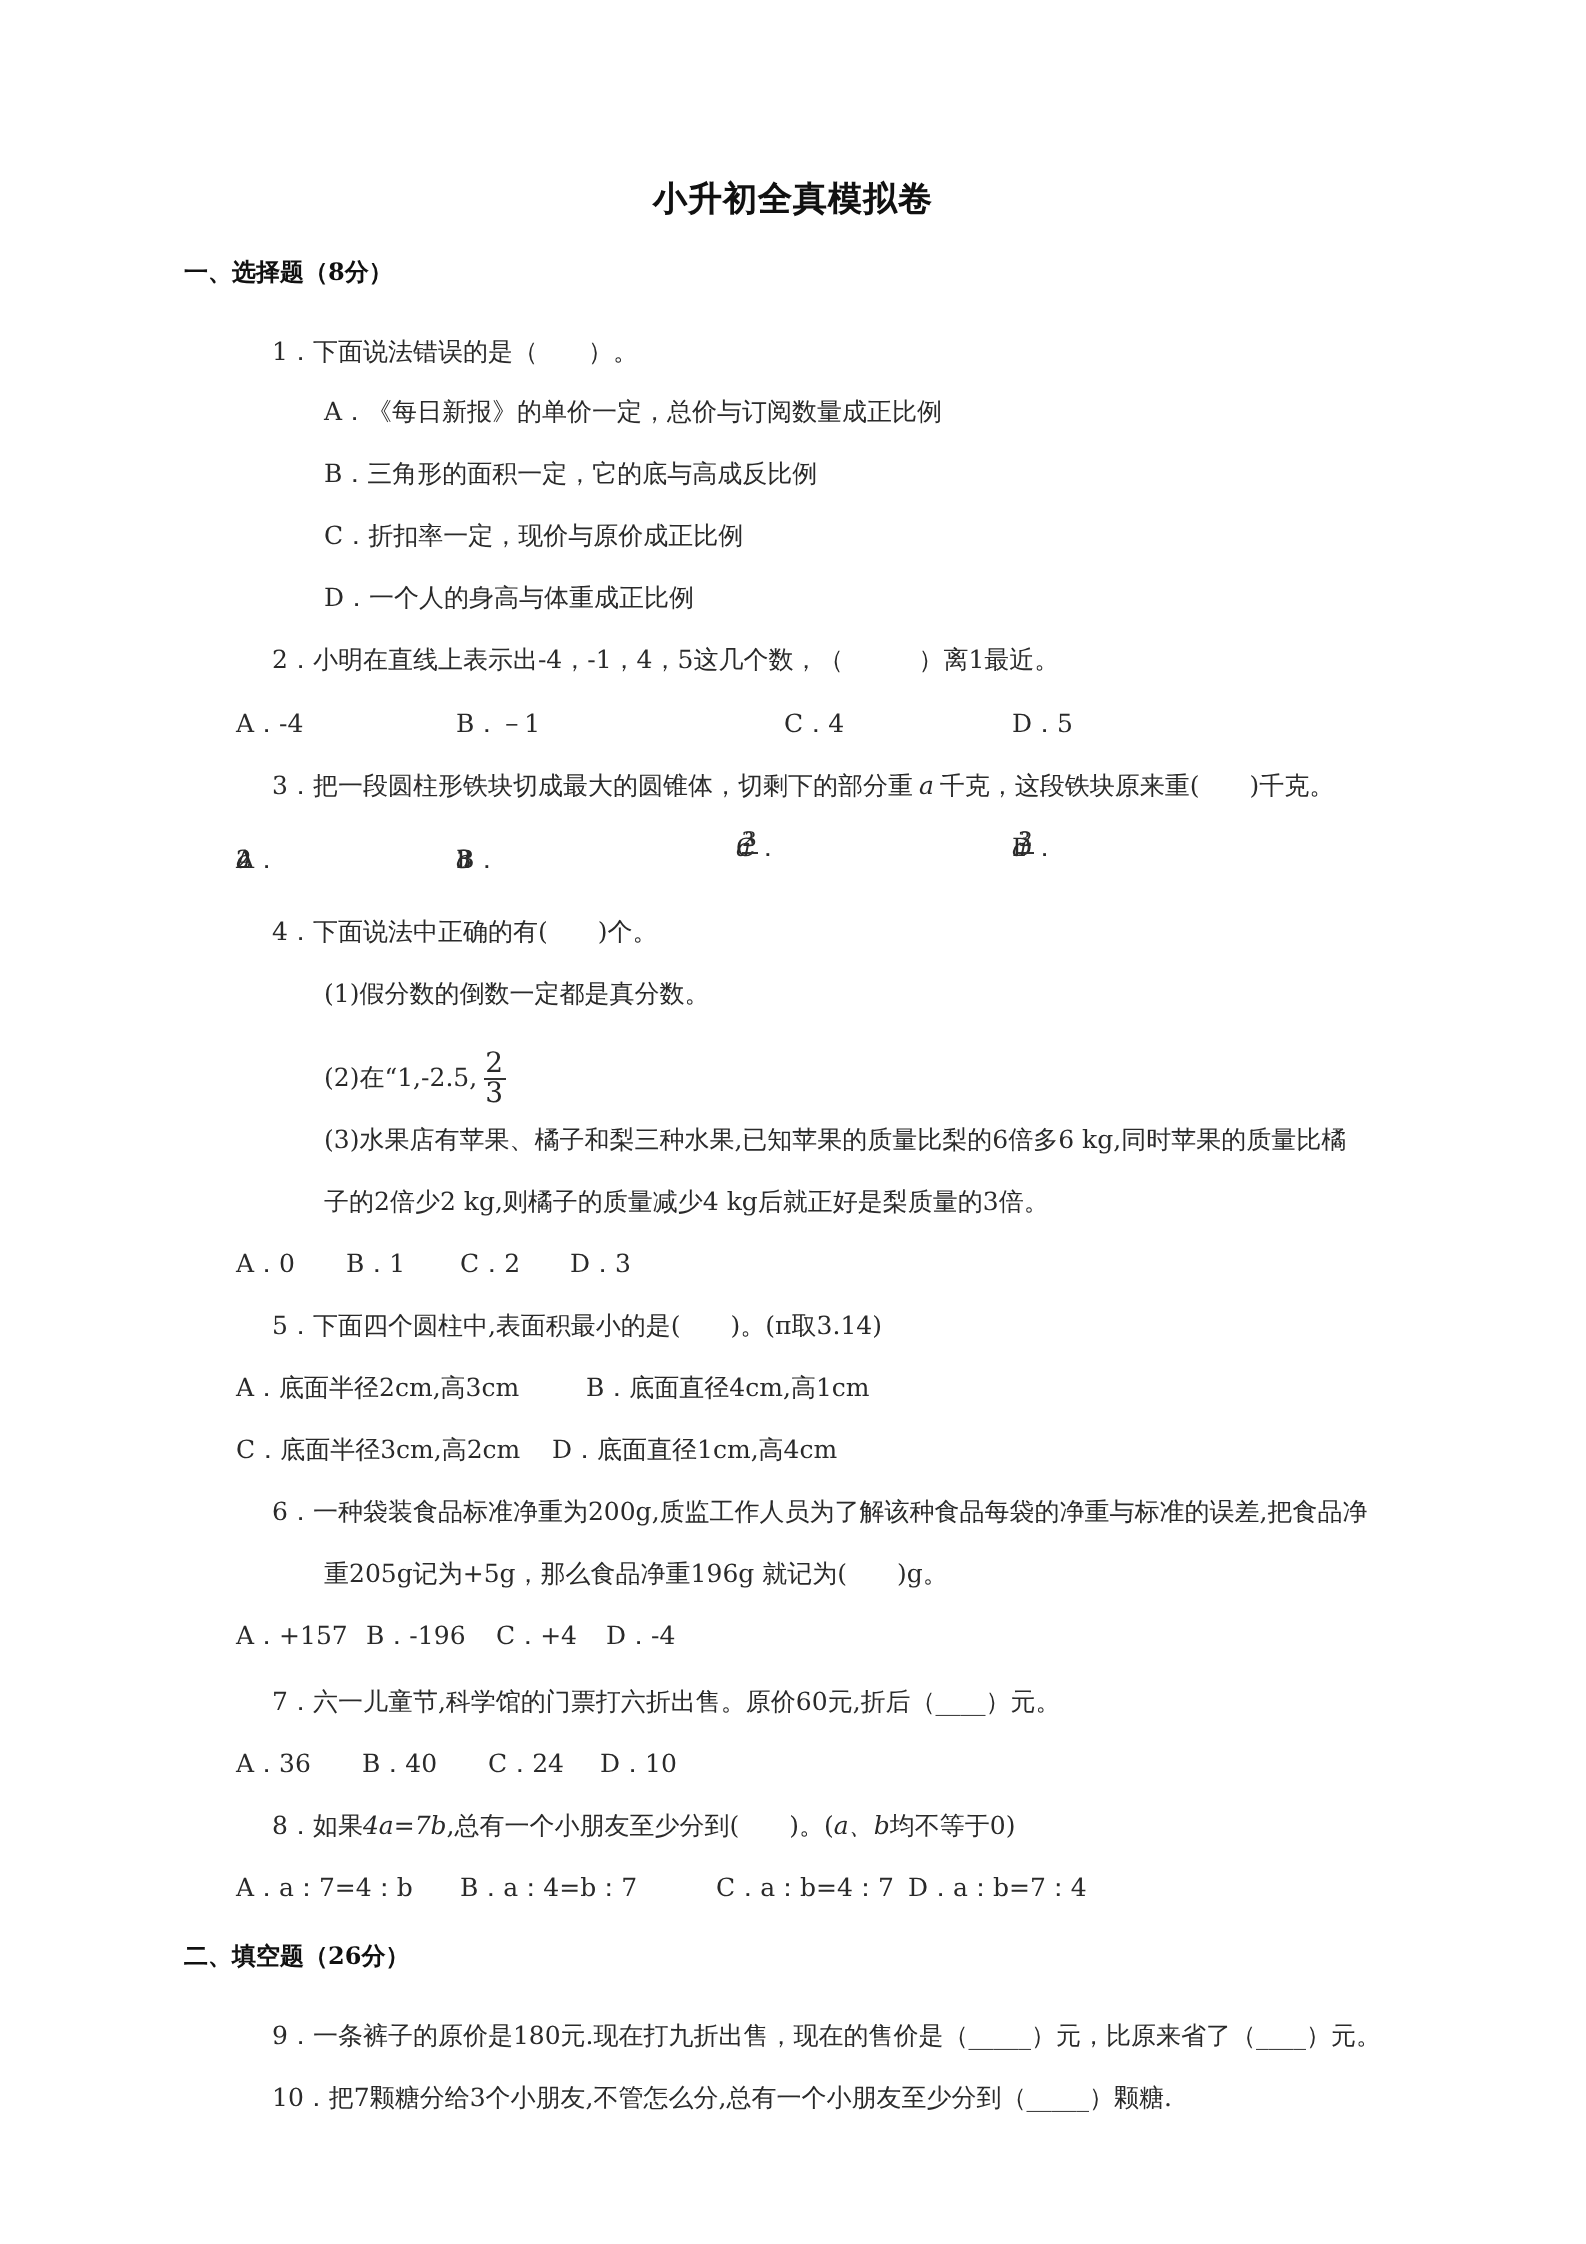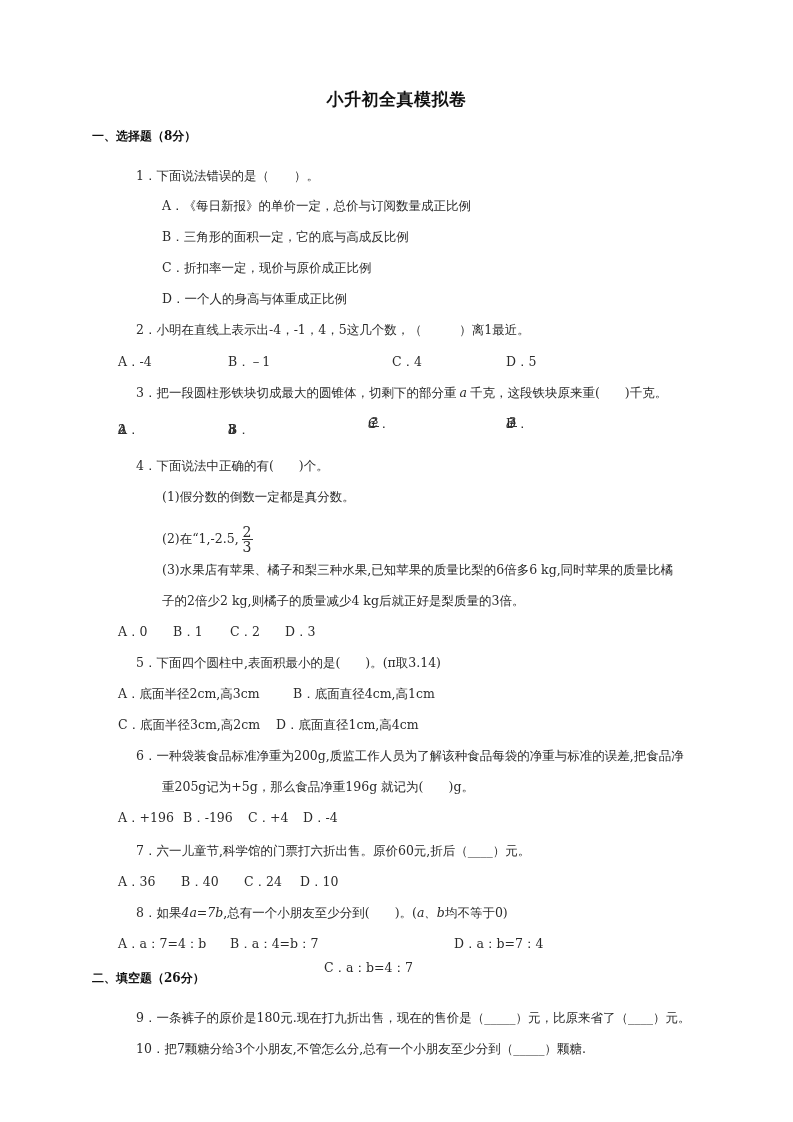--- a/index.html
+++ b/index.html
@@ -90,40 +90,40 @@
   <span style="left:175px;">B．底面直径4cm,高1cm</span>
 </div>
 <div class="opt-row" style="top:717px; left:118px; width:400px;">
   <span style="left:0;">C．底面半径3cm,高2cm</span>
   <span style="left:158px;text-align:right;">D．底面直径1cm,高4cm</span>
 </div>
 
 <div class="line" style="top:748px; left:92px;">6．一种袋装食品标准净重为200g,质监工作人员为了解该种食品每袋的净重与标准的误差,把食品净</div>
 <div class="line" style="top:779px; left:118px;">重205g记为+5g，那么食品净重196g 就记为(　　)g。</div>
 <div class="opt-row" style="top:810px; left:118px; width:400px;">
-  <span style="left:0;">A．+196</span>
+  <span style="left:0;">A．+157</span>
   <span style="left:65px;">B．-196</span>
   <span style="left:130px;">C．+4</span>
   <span style="left:185px;">D．-4</span>
 </div>
 
 <div class="line" style="top:843px; left:92px;">7．六一儿童节,科学馆的门票打六折出售。原价60元,折后（____）元。</div>
 <div class="opt-row" style="top:874px; left:118px; width:400px;">
   <span style="left:0;">A．36</span>
   <span style="left:63px;">B．40</span>
   <span style="left:126px;">C．24</span>
   <span style="left:182px;">D．10</span>
 </div>
 
 <div class="line" style="top:905px; left:92px;">
   <span>8．如果</span><span class="ital">4a=7b</span><span>,总有一个小朋友至少分到(　　)。(</span><span class="ital">a、b</span><span>均不等于0)</span>
 </div>
 <div class="opt-row" style="top:936px; left:118px; width:500px;">
   <span style="left:0;">A．a：7=4：b</span>
   <span style="left:112px;">B．a：4=b：7</span>
-  <span style="left:206px;margin-top:24px;">C．a：b=4：7</span>
+  <span style="left:240px;">C．a：b=4：7</span>
   <span style="left:336px;">D．a：b=7：4</span>
 </div>
 
 <div class="section" style="top:970px;">二、填空题（26分）</div>
 
 <div class="line" style="top:1010px; left:92px;">9．一条裤子的原价是180元.现在打九折出售，现在的售价是（_____）元，比原来省了（____）元。</div>
 <div class="line" style="top:1041px; left:92px;">10．把7颗糖分给3个小朋友,不管怎么分,总有一个小朋友至少分到（_____）颗糖.</div>
 
 </body></html>

